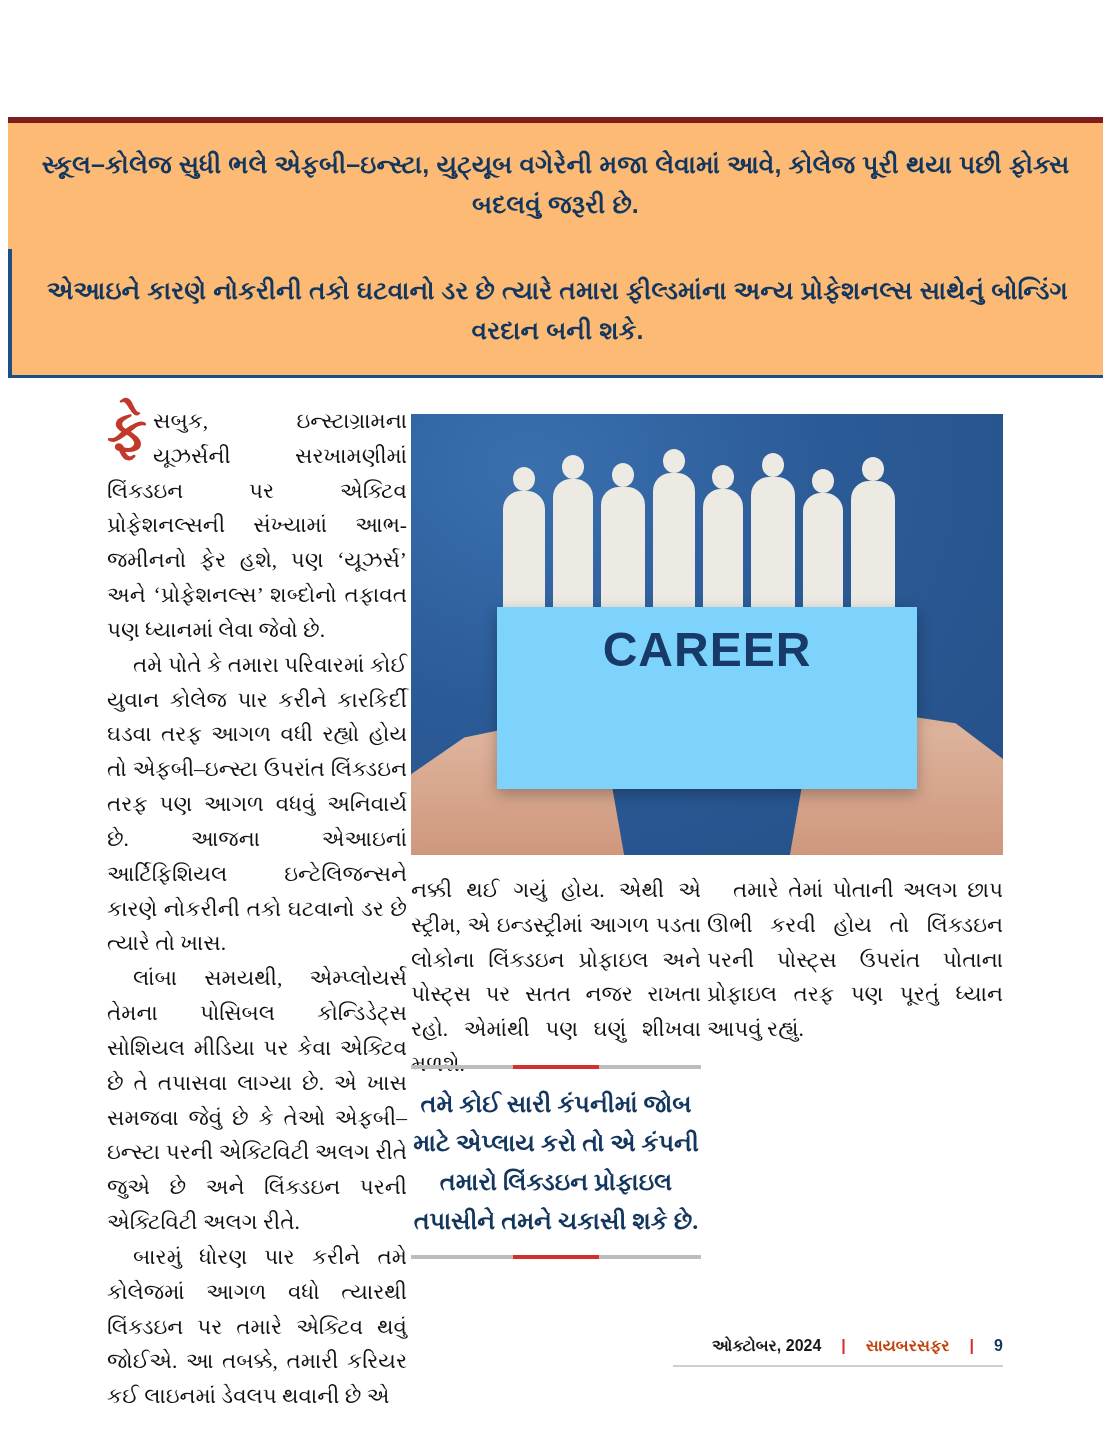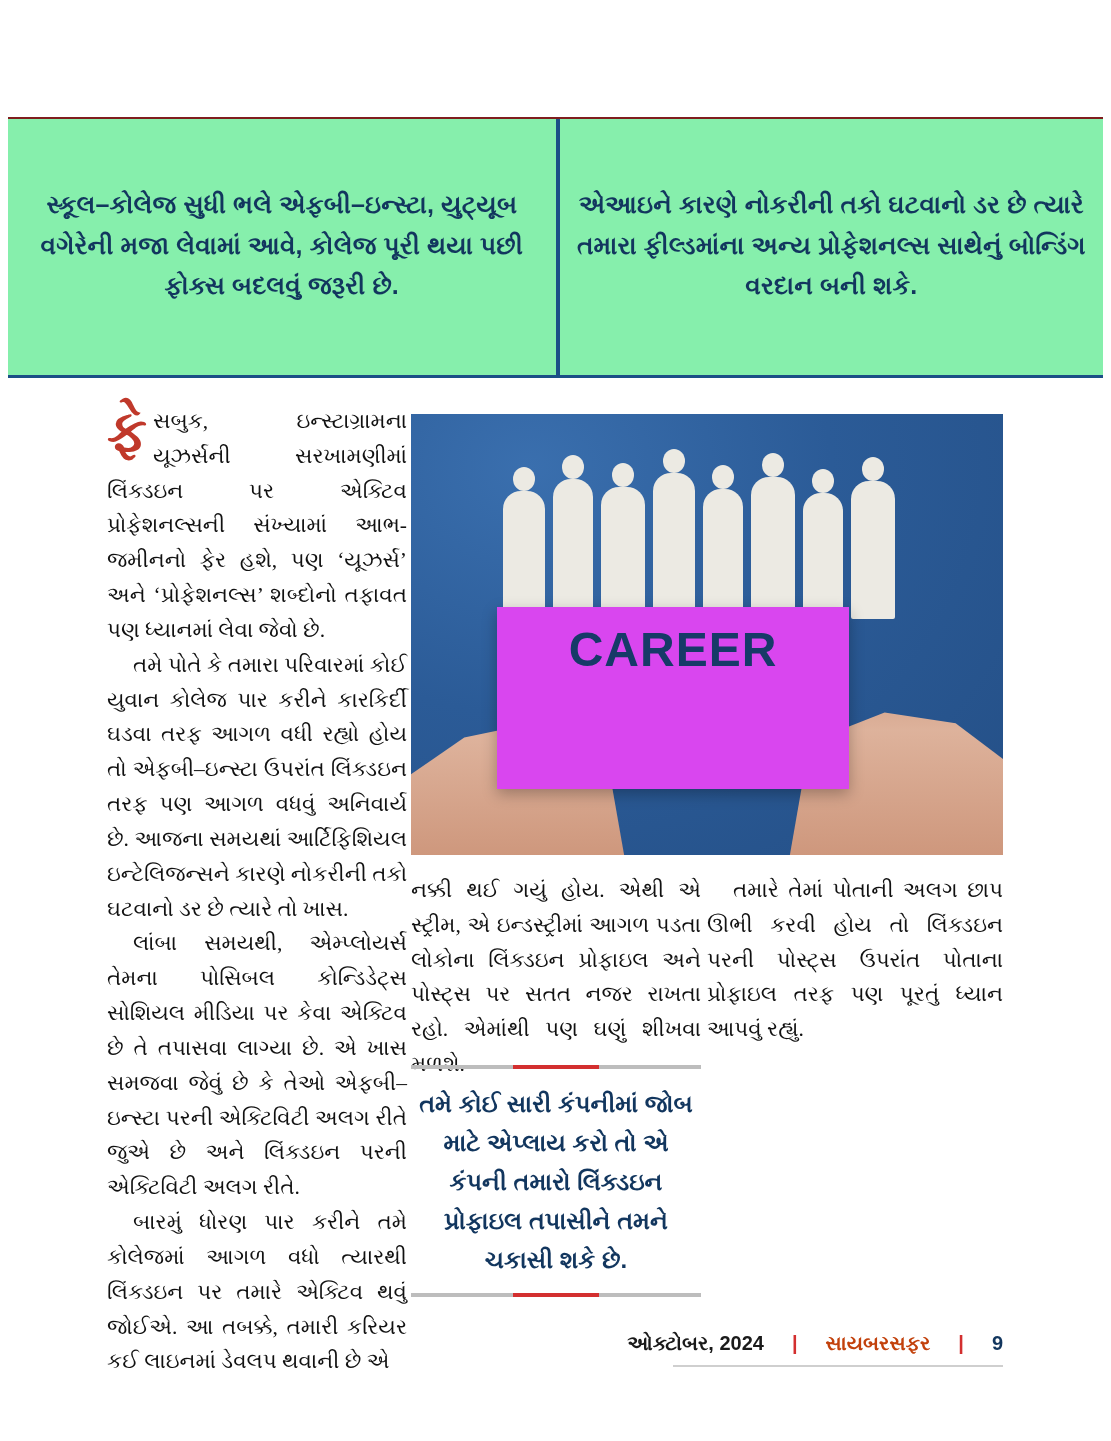--- a/index.html
+++ b/index.html
@@ -22,26 +22,26 @@
     height: 1441px;
   }
 
   
   .pullband {
     position: absolute;
     left: 8px;
     top: 117px;
     width: 1095px;
     height: 261px;
-    background: #86efac;
-    border-top: 2px solid #7f1d1d;
+    background: #fdba74;
+    border-top: 6px solid #7f1d1d;
     border-bottom: 3px solid #1b4f86;
     box-sizing: border-box;
     display: flex;
-    flex-direction: row;
+    flex-direction: column;
     align-items: stretch;
   }
   .pullcell {
     flex: 1 1 33.33%;
     display: flex;
     align-items: center;
     justify-content: center;
     padding: 6px 16px 10px 16px;
     box-sizing: border-box;
   }
@@ -123,23 +123,23 @@
     width: 100%;
     height: 178px;
     background: linear-gradient(180deg, #d9a184 0%, #e7b79c 30%, #d79b7c 100%);
     clip-path: polygon(100% 46%, 92% 26%, 80% 20%, 70% 33%, 66% 62%, 64% 100%, 100% 100%);
     opacity: 0.95;
   }
   .fig-card {
     position: absolute;
     left: 86px;
     top: 193px;
-    width: 352px;
+    width: 420px;
     height: 182px;
-    background: #d946ef;
+    background: #7dd3fc;
     box-shadow: 0 5px 14px rgba(0,0,0,0.28);
   }
   .fig-card-text {
     position: absolute;
     left: 0; top: 18px;
     width: 100%;
     text-align: center;
     font-family: "Liberation Sans", sans-serif;
     font-weight: bold;
     color: #173a68;
@@ -189,40 +189,40 @@
     content: "";
     position: absolute;
     left: 50%;
     transform: translateX(-50%);
     top: 0;
     width: 86px;
     height: 4px;
     background: #d32f2f;
   }
   .iq-text {
-    font-family: Liberation Sans, sans-serif;
+    font-family: Liberation Serif, serif;
     font-weight: bold;
     color: #12365e;
     font-size: 24px;
     line-height: 1.62;
     text-align: center;
     padding: 16px 2px 14px 2px;
   }
 
   
   .footer {
     position: absolute;
     right: 108px;
     bottom: 86px;
     display: flex;
     align-items: center;
-    gap: 28px;
+    gap: 20px;
     font-family: "Liberation Sans", sans-serif;
     font-weight: bold;
-    font-size: 20px;
+    font-size: 16px;
     color: #1a1a1a;
   }
   .footer .sep { color: #d32f2f; font-weight: bold; }
   .footer .brand { color: #c2410c; }
   .footer .pageno { color: #12365e; }
   .footer-line {
     position: absolute;
     right: 108px;
     bottom: 74px;
     width: 330px;
@@ -239,21 +239,21 @@
     <div class="pullcell">
       <div class="pulltext">સ્કૂલ–કોલેજ સુધી ભલે એફબી–ઇન્સ્ટા, યુટ્યૂબ વગેરેની મજા લેવામાં આવે, કોલેજ પૂરી થયા પછી ફોક્સ બદલવું જરૂરી છે.</div>
     </div>
     <div class="pullcell">
       <div class="pulltext">એઆઇને કારણે નોકરીની તકો ઘટવાનો ડર છે ત્યારે તમારા ફીલ્ડમાંના અન્ય પ્રોફેશનલ્સ સાથેનું બોન્ડિંગ વરદાન બની શકે.</div>
     </div>
   </div>
 
   <div class="col" id="col1">
     <p class="noindent"><span class="dropcap">ફે</span><span>સબુક, ઇન્સ્ટાગ્રામના યૂઝર્સની સરખામણીમાં લિંક્ડઇન પર એક્ટિવ પ્રોફેશનલ્સની સંખ્યામાં આભ-જમીનનો ફેર હશે, પણ ‘યૂઝર્સ’ અને ‘પ્રોફેશનલ્સ’ શબ્દોનો તફાવત પણ ધ્યાનમાં લેવા જેવો છે.</span></p>
-    <p>તમે પોતે કે તમારા પરિવારમાં કોઈ યુવાન કોલેજ પાર કરીને કારકિર્દી ઘડવા તરફ આગળ વધી રહ્યો હોય તો એફબી–ઇન્સ્ટા ઉપરાંત લિંક્ડઇન તરફ પણ આગળ વધવું અનિવાર્ય છે. આજના સમયથાં આર્ટિફિશિયલ ઇન્ટેલિજન્સને કારણે નોકરીની તકો ઘટવાનો ડર છે ત્યારે તો ખાસ.</p>
+    <p>તમે પોતે કે તમારા પરિવારમાં કોઈ યુવાન કોલેજ પાર કરીને કારકિર્દી ઘડવા તરફ આગળ વધી રહ્યો હોય તો એફબી–ઇન્સ્ટા ઉપરાંત લિંક્ડઇન તરફ પણ આગળ વધવું અનિવાર્ય છે. આજના એઆઇનાં આર્ટિફિશિયલ ઇન્ટેલિજન્સને કારણે નોકરીની તકો ઘટવાનો ડર છે ત્યારે તો ખાસ.</p>
     <p>લાંબા સમયથી, એમ્પ્લોયર્સ તેમના પોસિબલ કોન્ડિડેટ્સ સોશિયલ મીડિયા પર કેવા એક્ટિવ છે તે તપાસવા લાગ્યા છે. એ ખાસ સમજવા જેવું છે કે તેઓ એફબી–ઇન્સ્ટા પરની એક્ટિવિટી અલગ રીતે જુએ છે અને લિંક્ડઇન પરની એક્ટિવિટી અલગ રીતે.</p>
     <p>બારમું ધોરણ પાર કરીને તમે કોલેજમાં આગળ વધો ત્યારથી લિંક્ડઇન પર તમારે એક્ટિવ થવું જોઈએ. આ તબક્કે, તમારી કરિયર કઈ લાઇનમાં ડેવલપ થવાની છે એ</p>
   </div>
 
   <div class="figure">
     <div class="fig-bg"></div>
     <div class="fig-people">
       <span style="left:2px;width:42px;height:128px;"></span>
       <span style="left:52px;width:40px;height:140px;"></span>
       <span style="left:100px;width:44px;height:132px;"></span>

